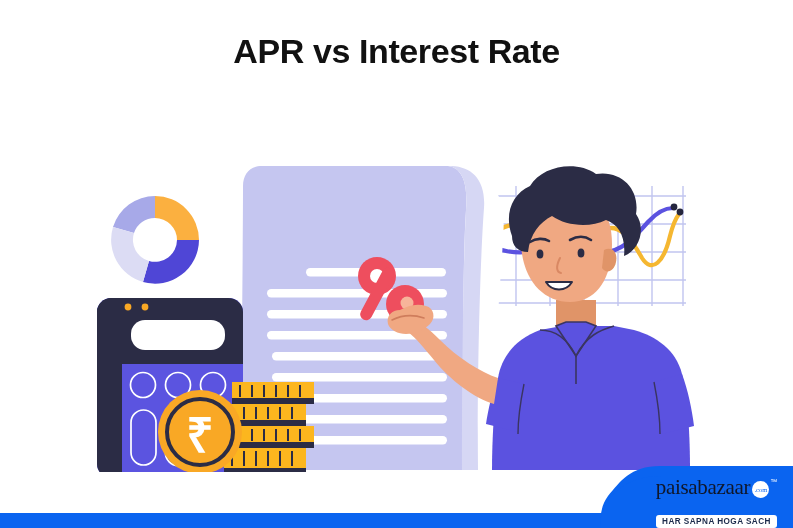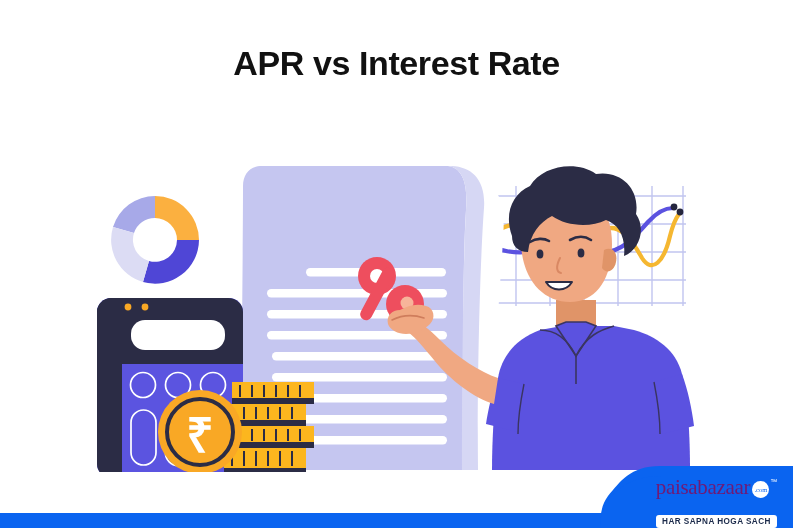--- a/index.html
+++ b/index.html
@@ -13,21 +13,21 @@
   .canvas {
     position: relative;
     width: 793px; height: 528px;
     background: #ffffff;
     overflow: hidden;
   }
 
   
   .title {
     position: absolute;
-    left: 0; top: 44px;
+    left: 0; top: 32px;
     width: 793px;
     text-align: center;
     font-size: 34px;
     font-weight: bold;
     letter-spacing: -0.4px;
     color: #111111;
     font-family: "Liberation Sans", sans-serif;
   }
 
   
@@ -67,21 +67,21 @@
   .brand-word {
     display: flex;
     align-items: center;
     justify-content: center;
     gap: 1px;
   }
   .brand-name {
     font-family: "Liberation Serif", serif;
     font-size: 21px;
     font-weight: normal;
-    color: #701a75;
+    color: #0f172a;
     letter-spacing: -0.3px;
     line-height: 1;
   }
   .brand-dotcom {
     width: 17px; height: 17px;
     border-radius: 50%;
     background: #ffffff;
     color: #0a64f0;
     font-size: 6.5px;
     font-family: "Liberation Serif", serif;

